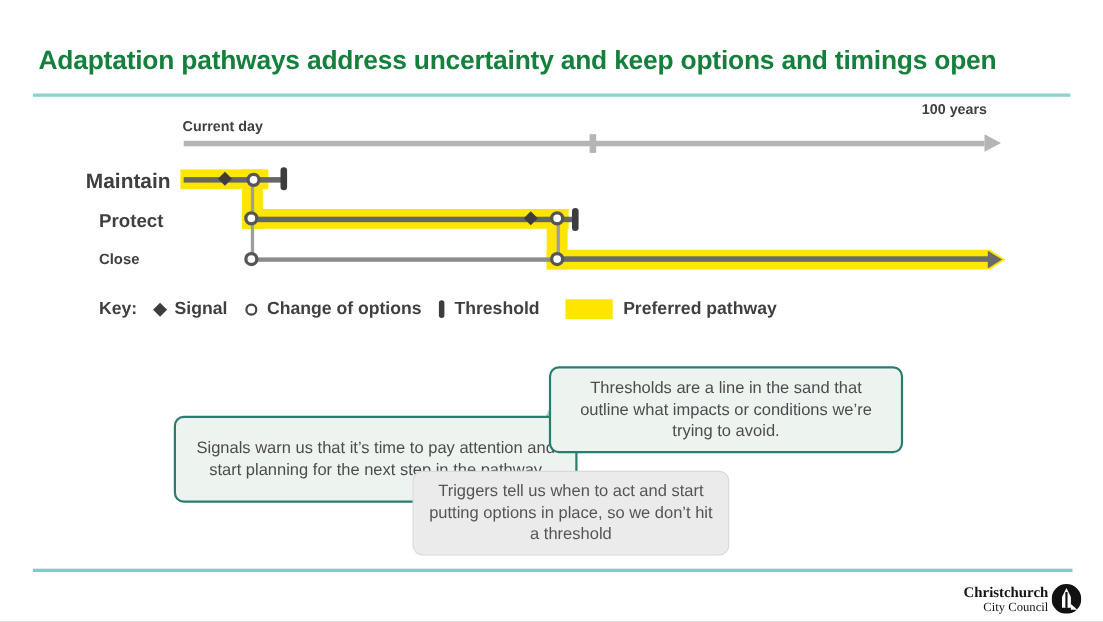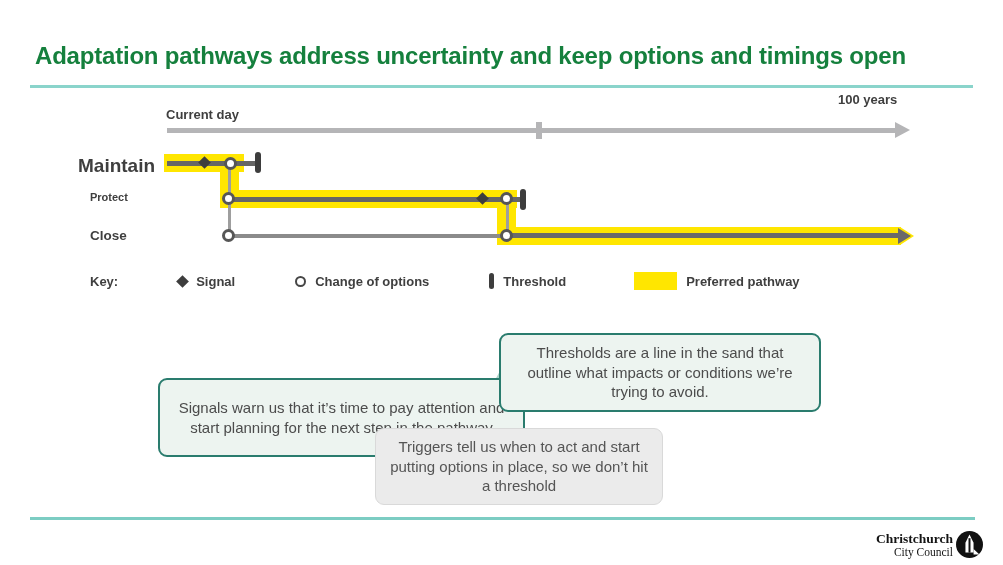--- a/index.html
+++ b/index.html
@@ -34,21 +34,21 @@
   .diamond { position:absolute; width:9px; height:9px; background:#3d3d3d; transform:rotate(45deg); z-index:3; }
   .circle { position:absolute; width:13px; height:13px; background:#ffffff; border:3px solid #565656; border-radius:50%; z-index:4; }
   .thresh { position:absolute; width:6px; height:21px; background:#3d3d3d; border-radius:3px; z-index:4; }
   .c-head-y { position:absolute; left:900px; top:227px; width:0; height:0; z-index:1;
     border-top:9px solid transparent; border-bottom:9px solid transparent; border-left:14px solid #ffe600; }
   .c-head-g { position:absolute; left:898px; top:228px; width:0; height:0; z-index:2;
     border-top:8px solid transparent; border-bottom:8px solid transparent; border-left:13px solid #6a6a6a; }
 
   
   .key { position:absolute; left:90px; top:272px; display:flex; align-items:center;
-    font-size:13px; font-weight:bold; color:#3f3f3f;gap:44px; }
+    font-size:16px; font-weight:bold; color:#3f3f3f; }
   .key-item { display:flex; align-items:center; margin-left:16px; }
   .key-item .ktext { margin-left:9px; }
   .k-diamond { width:9px; height:9px; background:#3d3d3d; transform:rotate(45deg); }
   .k-circle { width:11px; height:11px; background:#fff; border:2.5px solid #464646; border-radius:50%; }
   .k-bar { width:5px; height:16px; background:#3d3d3d; border-radius:2.5px; }
   .k-swatch { width:43px; height:18px; background:#ffe600; }
 
   
   .callout { position:absolute; display:flex; align-items:center; justify-content:center;
     text-align:center; font-size:15px; line-height:1.32; color:#4c4c4c;
@@ -79,21 +79,21 @@
 
   <div class="lbl" style="left:166px; top:107px;">Current day</div>
   <div class="lbl" style="left:838px; top:92px;">100 years</div>
   <div class="tl-line"></div>
   <div class="tl-head"></div>
   <div class="tl-tick"></div>
 
   <div>
 
     <div class="lbl" style="left:78px; top:155px; font-size:19px;">Maintain</div>
-    <div class="lbl" style="left:90px; top:191px; font-size:11px;">Protect</div>
+    <div class="lbl" style="left:90px; top:191px; font-size:17px;">Protect</div>
     <div class="lbl" style="left:90px; top:228px; font-size:13.5px;">Close</div>
 
     <div class="band" style="left:164px; top:154px; width:80px; height:18px;"></div>
     <div class="band" style="left:220px; top:154px; width:19px; height:54px;"></div>
     <div class="band" style="left:220px; top:190px; width:297px; height:18px;"></div>
     <div class="band" style="left:497px; top:190px; width:19px; height:55px;"></div>
     <div class="band" style="left:497px; top:227px; width:404px; height:18px;"></div>
     <div class="c-head-y"></div>
 
     <div class="pline" style="left:167px; top:161px; width:90px;"></div>

